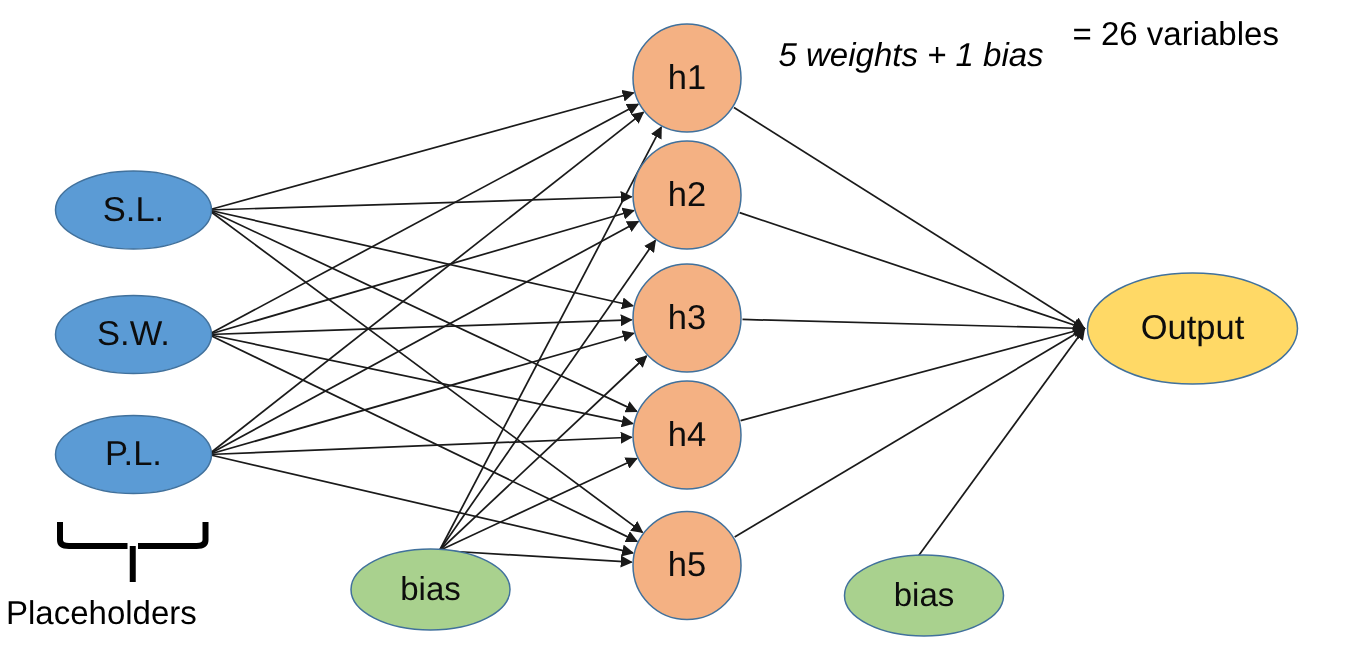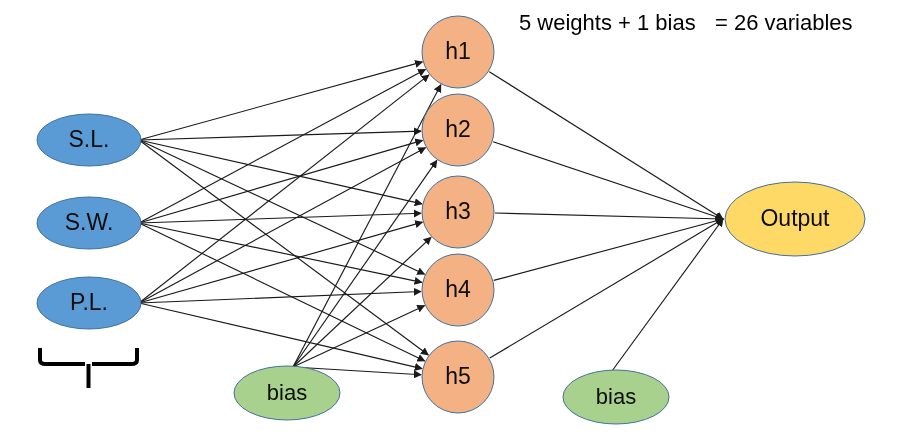--- a/index.html
+++ b/index.html
@@ -148,18 +148,19 @@
       </g>
 
     <g>
       <path class="brace" d="M 40 348 L 40 360 Q 40 364 46 364 L 85 364 L 85 364"></path>
       <path class="brace" d="M 137 348 L 137 360 Q 137 364 131 364 L 92 364 L 92 364"></path>
       <path class="brace" d="M 88.5 364 L 88.5 388"></path>
     </g>
   </svg>
 
 
-  <div class="annot" style="position:absolute; left:519px; top:10px;">5 weights + 1 bias</div>
+  <div class="annot" style="position:absolute; left:519px; top:24px;font-style:italic;">5 weights + 1 bias</div>
 
   <div class="annot" style="position:absolute; left:715px; top:10px;">= 26 variables</div>
 
+  <div class="annot" style="position:absolute; left:4px; top:396px;">Placeholders</div>
 
 </div>
 
 </body></html>

